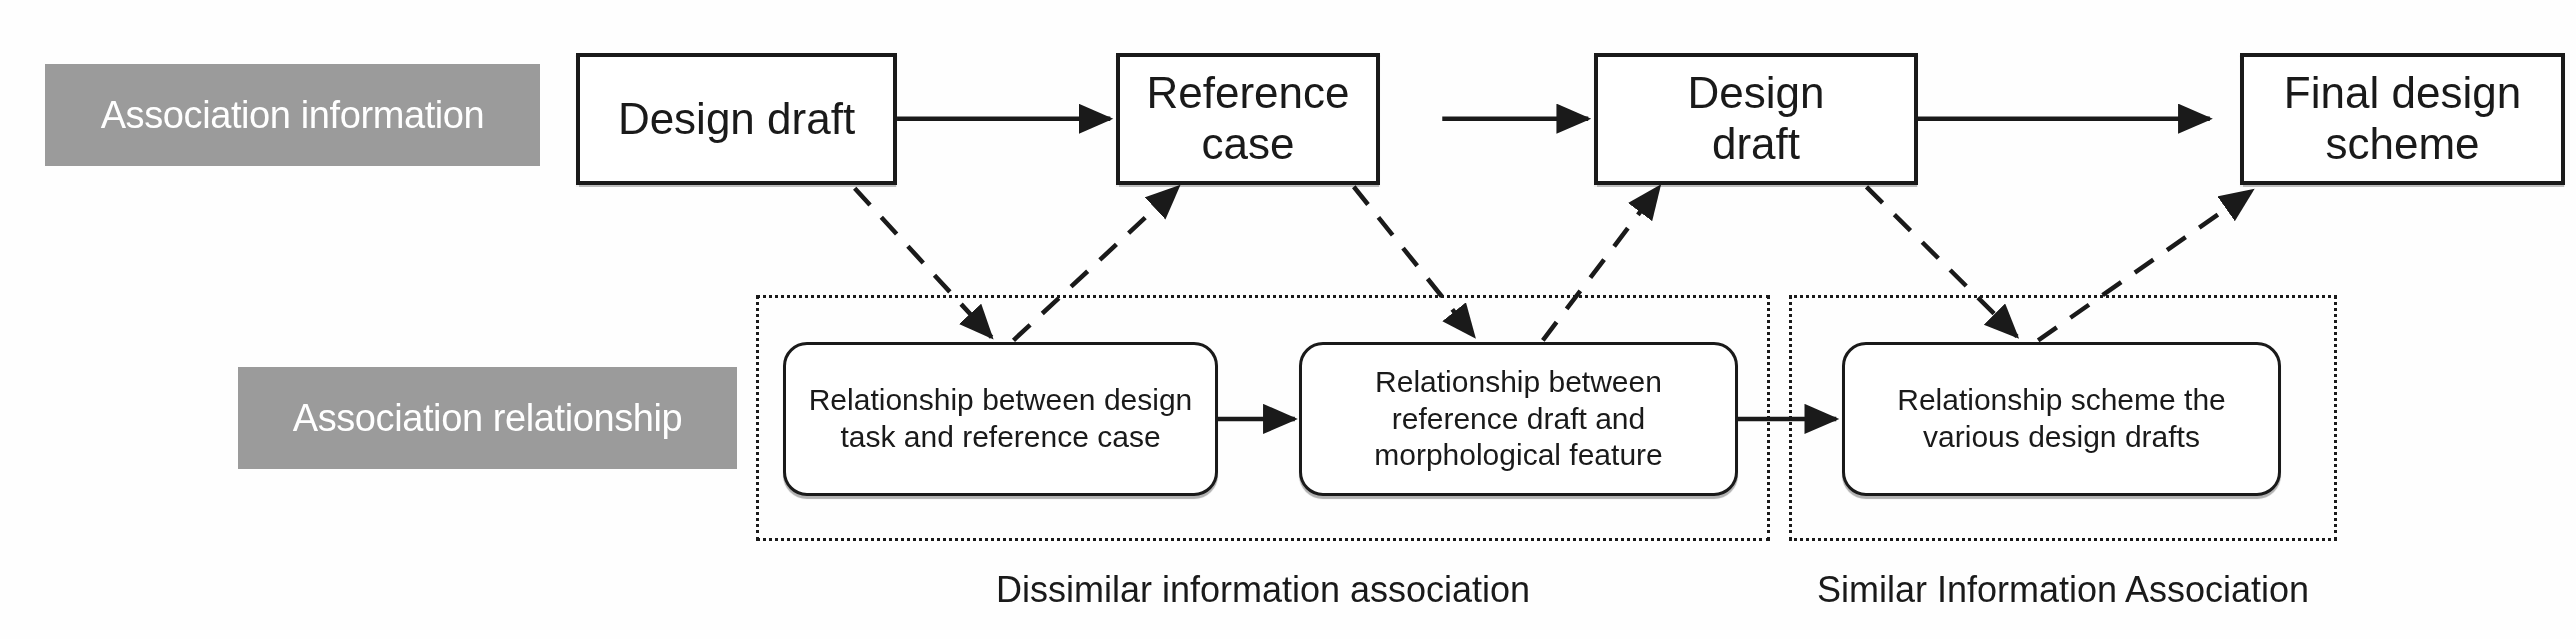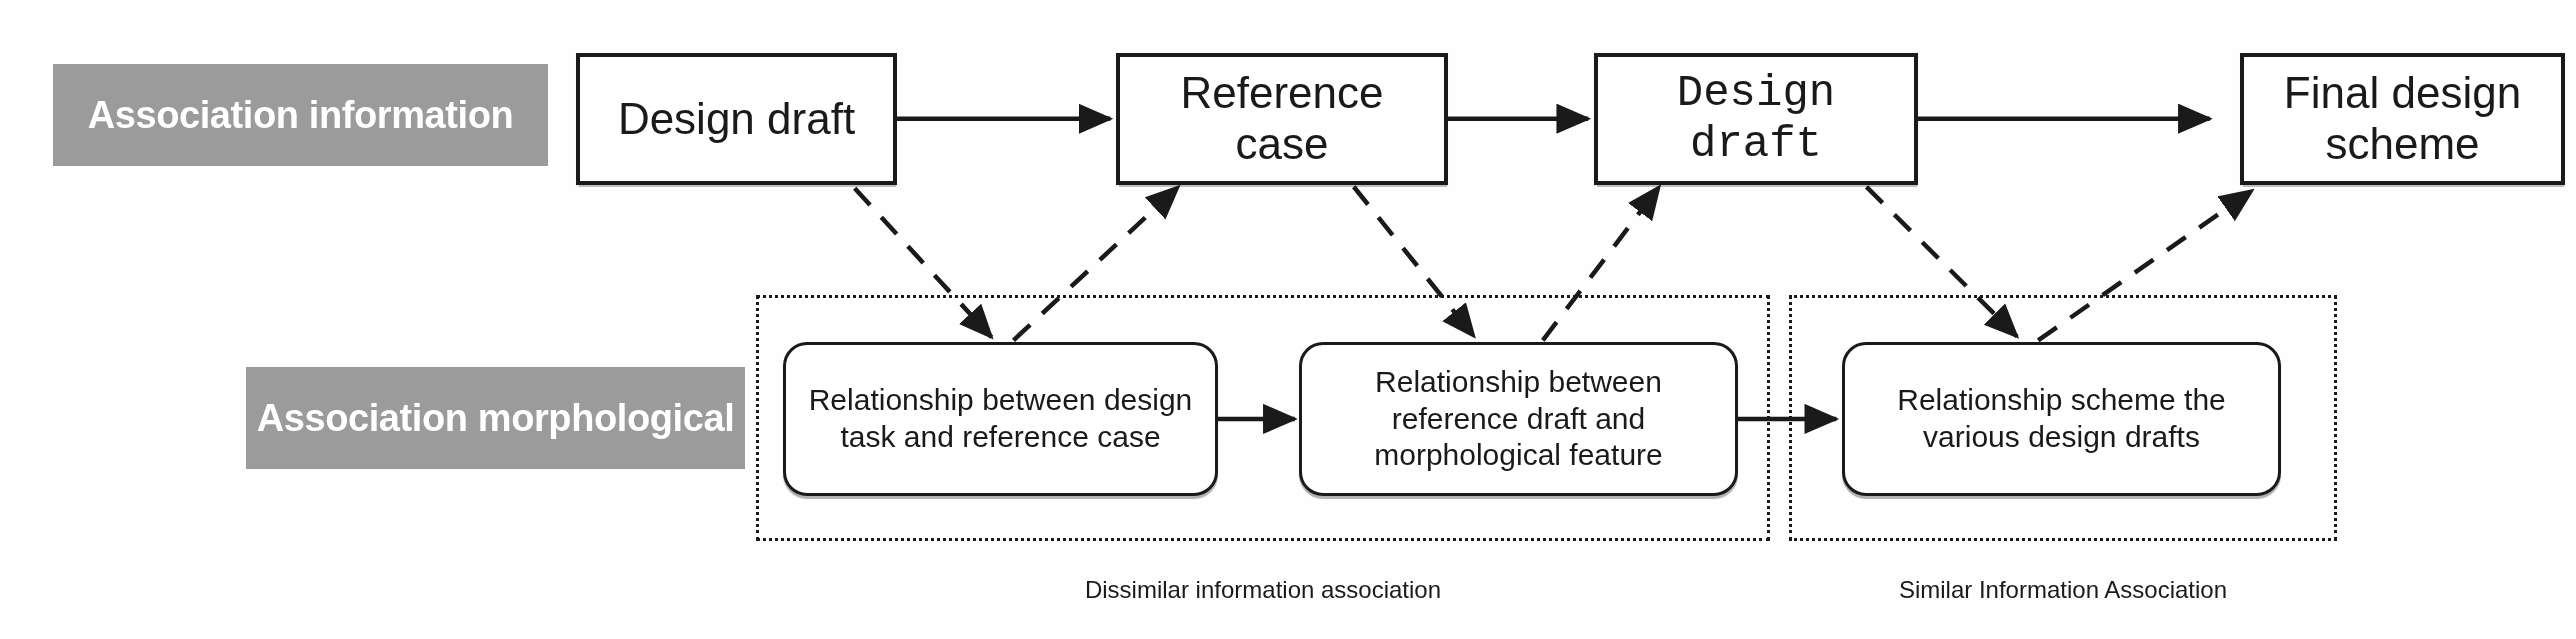--- a/index.html
+++ b/index.html
@@ -12,39 +12,39 @@
     overflow:hidden;
   }
   .connector-layer{position:absolute;left:0;top:0;width:2576px;height:639px;}
   .connector-layer line{stroke:#1a1a1a;stroke-width:6;}
   .connector-layer .dashed{stroke-dasharray:30 22;}
 
   .row-label{
     position:absolute;
     background:#9b9b9b;
     color:#ffffff;
-    font-size:38px;font-weight:700;letter-spacing:-0.4px;
+    font-size:38px;font-weight:400;letter-spacing:-0.4px;
     display:flex;align-items:center;justify-content:center;
-    text-align:center;box-sizing:border-box;margin-left:8px;
+    text-align:center;box-sizing:border-box;
   }
   #label-info{left:45px;top:64px;width:495px;height:102px;}
   #label-rel{left:238px;top:367px;width:499px;height:102px;}
 
   .info-node{
     position:absolute;top:53px;height:132px;
     background:#ffffff;border:4.5px solid #1a1a1a;
     display:flex;align-items:center;justify-content:center;
     text-align:center;font-size:44px;line-height:1.15;
     box-sizing:border-box;
     box-shadow:0 2.3px 0.8px rgba(0,0,0,0.25);
   }
   .info-node .node-label{white-space:pre-line;}
   #node-design-task{left:576px;width:321px;}
-  #node-reference-case{left:1116px;width:332px;}
-  #node-design-draft{left:1594px;width:324px;font-family:Liberation Mono, monospace;}
+  #node-reference-case{left:1116px;width:264px;}
+  #node-design-draft{left:1594px;width:324px;}
   #node-final-design-scheme{left:2216px;width:325px;margin-left:24px;}
 
   .rel-node{
     position:absolute;top:342px;height:154px;
     background:#ffffff;border:3.8px solid #1a1a1a;border-radius:24px;
     display:flex;align-items:center;justify-content:center;
     text-align:center;font-size:30px;line-height:1.22;
     padding:0 18px;box-sizing:border-box;
     box-shadow:0 3px 0.8px rgba(0,0,0,0.3);
   }
@@ -54,21 +54,21 @@
 
   .group-frame{
     position:absolute;top:295px;height:246px;
     border:3.8px dotted #1a1a1a;box-sizing:border-box;
   }
   #group-dissimilar{left:756px;width:1014px;}
   #group-similar{left:1789px;width:548px;}
 
   .group-caption{
     position:absolute;top:569px;height:42px;
-    font-size:24px;text-align:center;
+    font-size:36px;text-align:center;
     display:flex;align-items:center;justify-content:center;
   }
   #caption-dissimilar{left:756px;width:1014px;}
   #caption-similar{left:1789px;width:548px;}
 </style>
 </head>
 <body>
 
 <div class="canvas">
 
@@ -94,21 +94,21 @@
     <line class="dashed" x1="2695" y1="450" x2="2978" y2="252" marker-end="url(#ah)"></line>
   </svg>
 
   <div class="group-frame" id="group-dissimilar"></div>
   <div class="group-frame" id="group-similar"></div>
 
   <div class="row-label" id="label-info">
     <span>Association information</span>
   </div>
   <div class="row-label" id="label-rel">
-    <span>Association morphological</span>
+    <span>Association relationship</span>
   </div>
 
   <div class="info-node" id="node-design-task">
     <span class="node-label">Design draft</span>
   </div>
   <div class="info-node" id="node-reference-case">
     <span class="node-label">Reference
 case</span>
   </div>
   <div class="info-node" id="node-design-draft">

